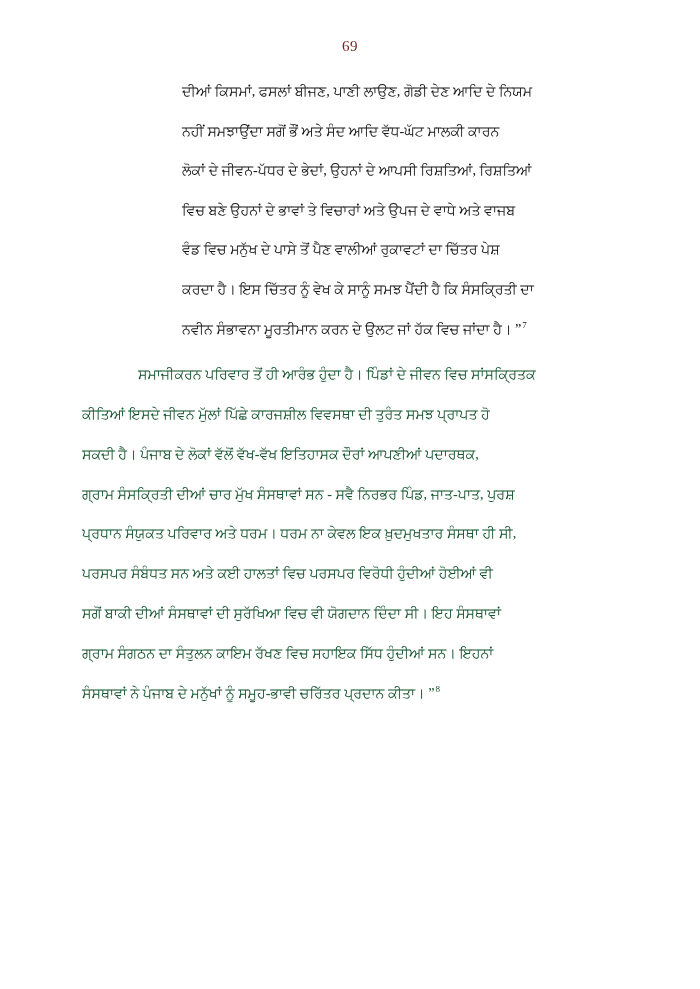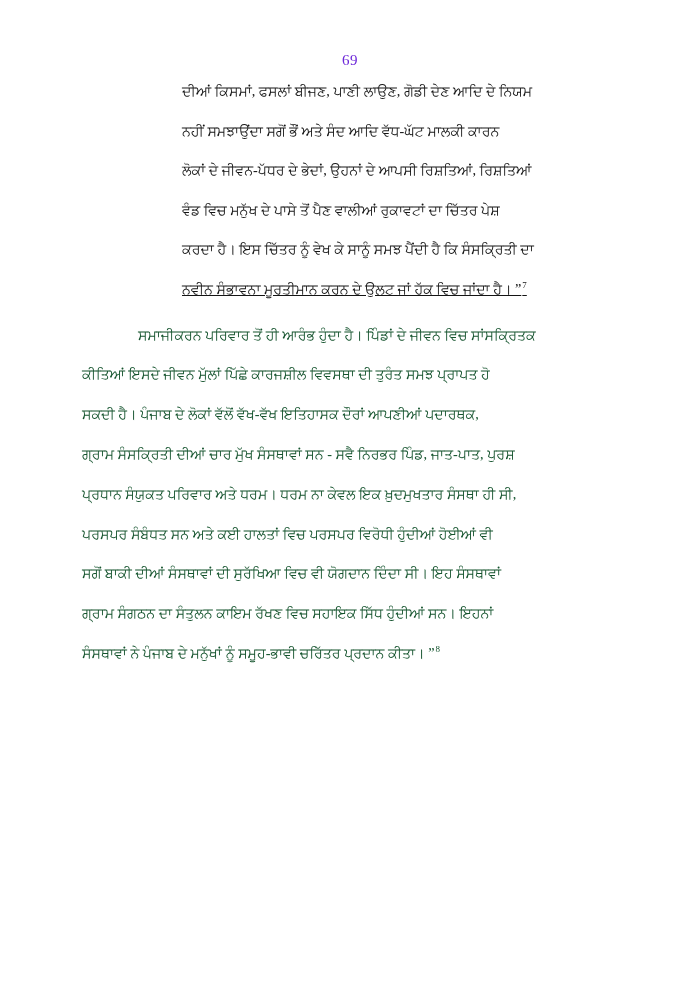--- a/index.html
+++ b/index.html
@@ -14,46 +14,45 @@
   .page {
     position: relative;
     width: 700px;
     height: 989px;
     background: #ffffff;
     overflow: hidden;
     box-sizing: border-box;
   }
   .page-number {
     position: absolute;
-    top: 52px;
+    top: 38px;
     left: 0;
     width: 100%;
     text-align: center;
     font-size: 15px;
     letter-spacing: 0.5px;
-    color: #6d28d9;
+    color: #7f1d1d;
   }
   .body-area {
     position: absolute;
     top: 72px;
     left: 0;
     width: 100%;
   }
   
   .para-quote {
     margin: 0 128px 0 182px;
     font-size: 14.2px;
     line-height: 39.6px;
     text-align: justify;
     text-justify: inter-word;
     color: #141414;
   }
   .para-quote .last-line {
     text-align: left;
-    text-decoration: underline;
   }
   
   .para-body {
     margin: 0 60px 0 82px;
     font-size: 14.2px;
     line-height: 39.8px;
     text-align: justify;
     text-justify: inter-word;
     color: #14532d;
     text-indent: 56px;
@@ -80,20 +79,21 @@
 <div class="page">
 
   <div class="page-number">69</div>
 
   <div class="body-area">
 
     <p class="para-quote">
       <span class="line">ਦੀਆਂ ਕਿਸਮਾਂ, ਫਸਲਾਂ ਬੀਜਣ, ਪਾਣੀ ਲਾਉਣ, ਗੋਡੀ ਦੇਣ ਆਦਿ ਦੇ ਨਿਯਮ</span>
       <span class="line">ਨਹੀਂ ਸਮਝਾਉਂਦਾ ਸਗੋਂ ਭੌਂ ਅਤੇ ਸੰਦ ਆਦਿ ਵੱਧ-ਘੱਟ ਮਾਲਕੀ ਕਾਰਨ</span>
       <span class="line">ਲੋਕਾਂ ਦੇ ਜੀਵਨ-ਪੱਧਰ ਦੇ ਭੇਦਾਂ, ਉਹਨਾਂ ਦੇ ਆਪਸੀ ਰਿਸ਼ਤਿਆਂ, ਰਿਸ਼ਤਿਆਂ</span>
+      <span class="line">ਵਿਚ ਬਣੇ ਉਹਨਾਂ ਦੇ ਭਾਵਾਂ ਤੇ ਵਿਚਾਰਾਂ ਅਤੇ ਉਪਜ ਦੇ ਵਾਧੇ ਅਤੇ ਵਾਜਬ</span>
       <span class="line">ਵੰਡ ਵਿਚ ਮਨੁੱਖ ਦੇ ਪਾਸੇ ਤੋਂ ਪੈਣ ਵਾਲੀਆਂ ਰੁਕਾਵਟਾਂ ਦਾ ਚਿੱਤਰ ਪੇਸ਼</span>
       <span class="line">ਕਰਦਾ ਹੈ। ਇਸ ਚਿੱਤਰ ਨੂੰ ਵੇਖ ਕੇ ਸਾਨੂੰ ਸਮਝ ਪੈਂਦੀ ਹੈ ਕਿ ਸੰਸਕ੍ਰਿਤੀ ਦਾ</span>
       <span class="line last-line"><span>ਨਵੀਨ ਸੰਭਾਵਨਾ ਮੂਰਤੀਮਾਨ ਕਰਨ ਦੇ ਉਲਟ ਜਾਂ ਹੱਕ ਵਿਚ ਜਾਂਦਾ ਹੈ। ”</span><sup class="fn">7</sup></span>
     </p>
 
     <div class="spacer-para"></div>
 
     <p class="para-body">
       <span class="line">ਸਮਾਜੀਕਰਨ ਪਰਿਵਾਰ ਤੋਂ ਹੀ ਆਰੰਭ ਹੁੰਦਾ ਹੈ। ਪਿੰਡਾਂ ਦੇ ਜੀਵਨ ਵਿਚ ਸਾਂਸਕ੍ਰਿਤਕ</span>
       <span class="line" style="text-indent:0">ਕੀਤਿਆਂ ਇਸਦੇ ਜੀਵਨ ਮੁੱਲਾਂ ਪਿੱਛੇ ਕਾਰਜਸ਼ੀਲ ਵਿਵਸਥਾ ਦੀ ਤੁਰੰਤ ਸਮਝ ਪ੍ਰਾਪਤ ਹੋ</span>

